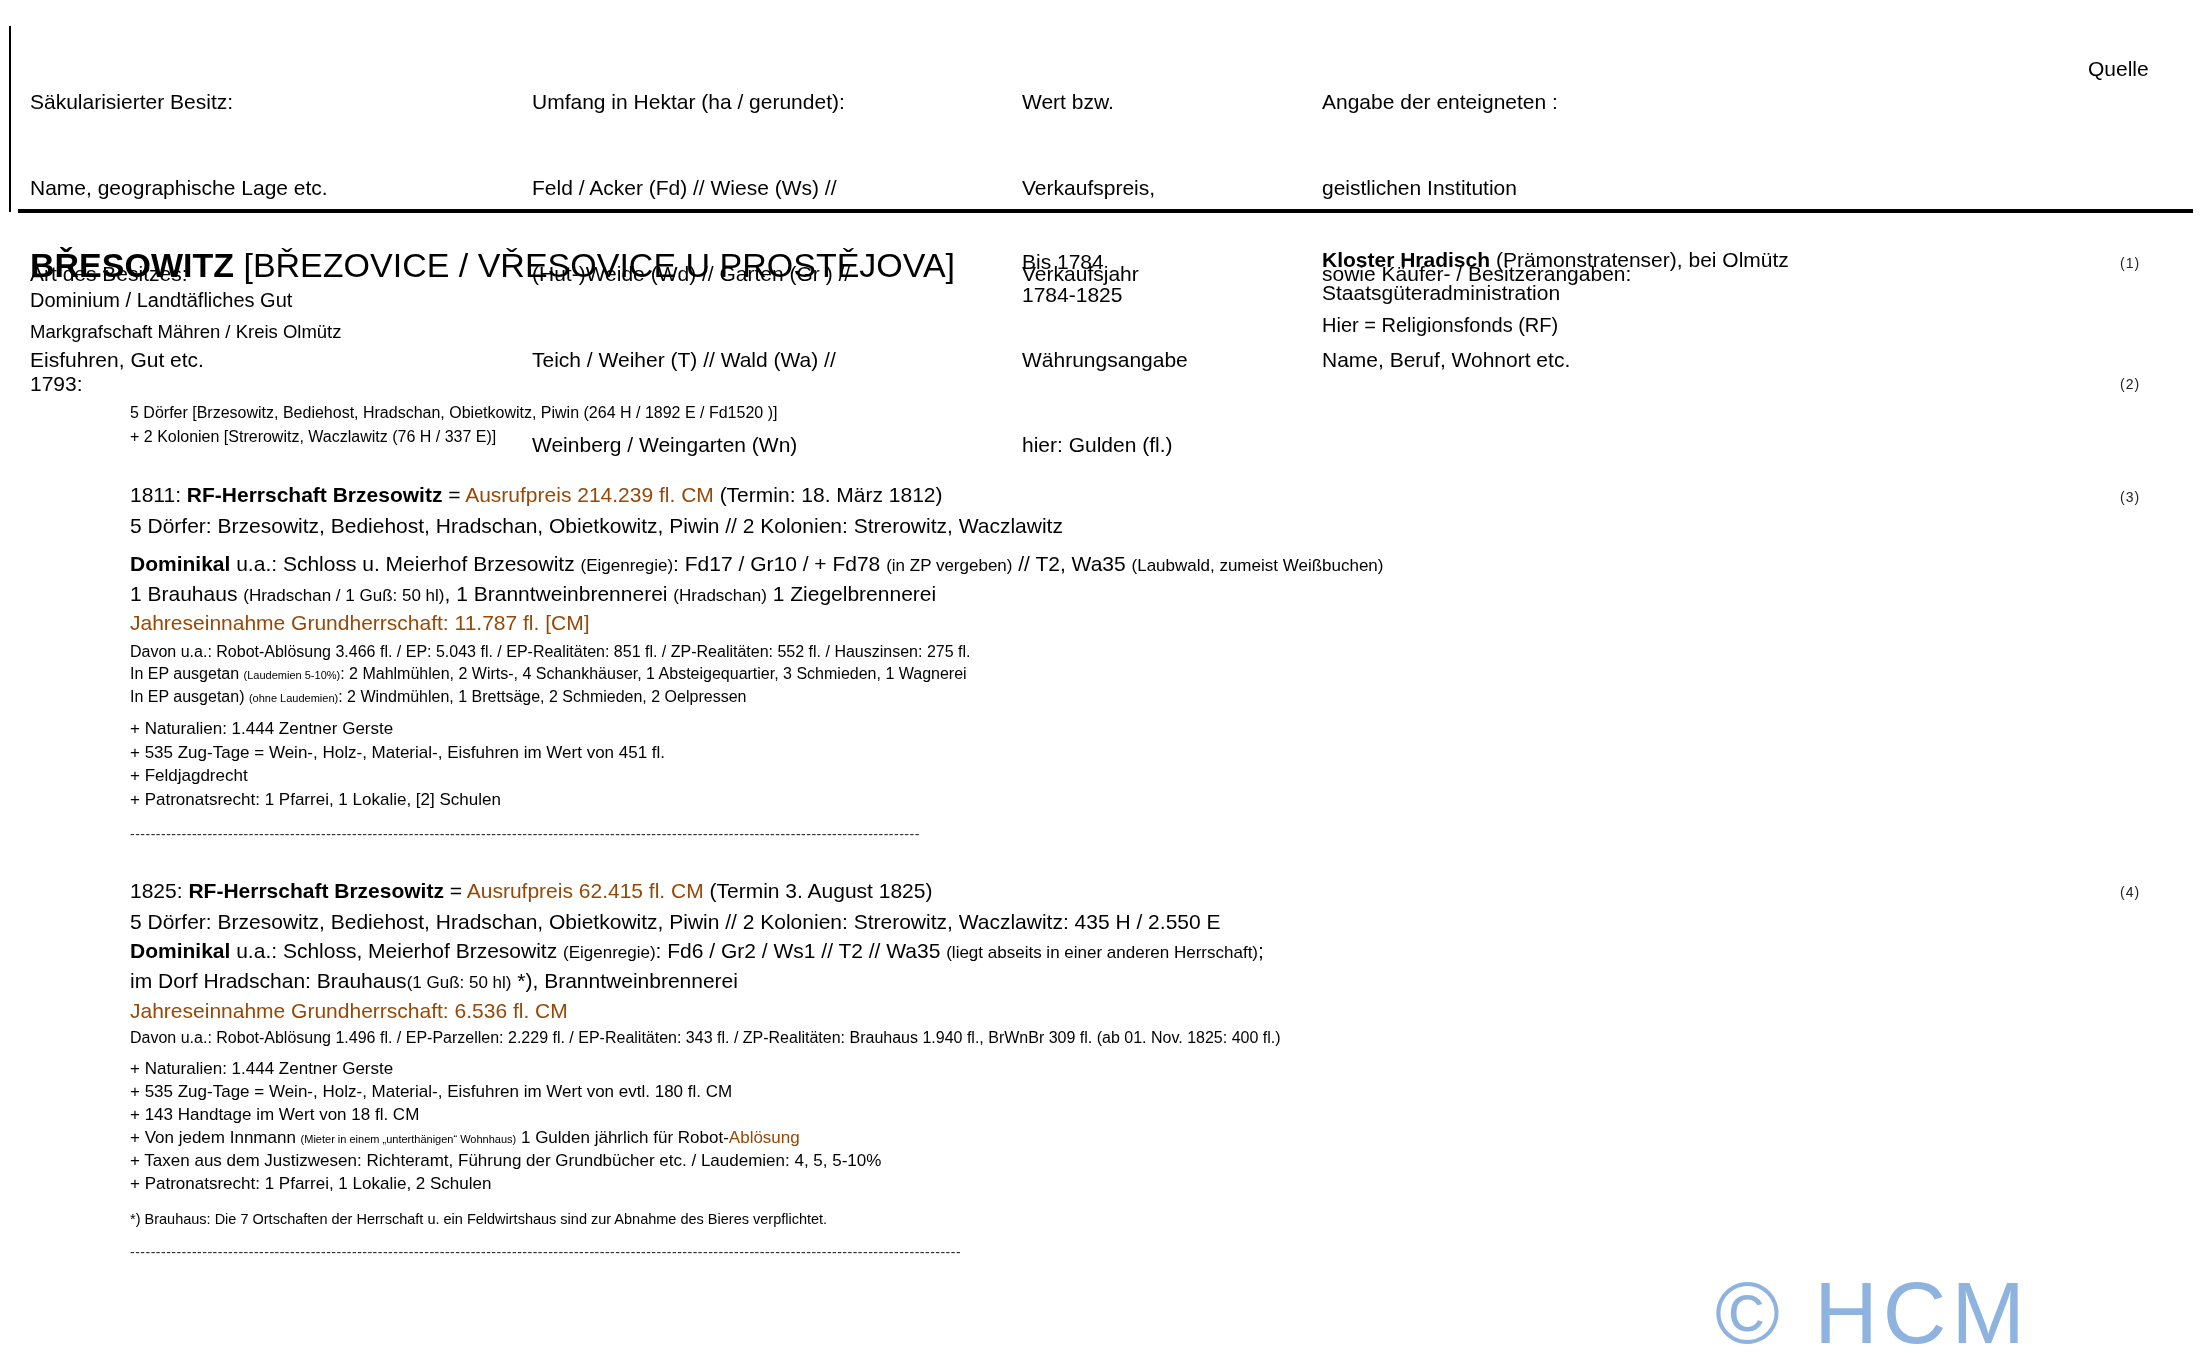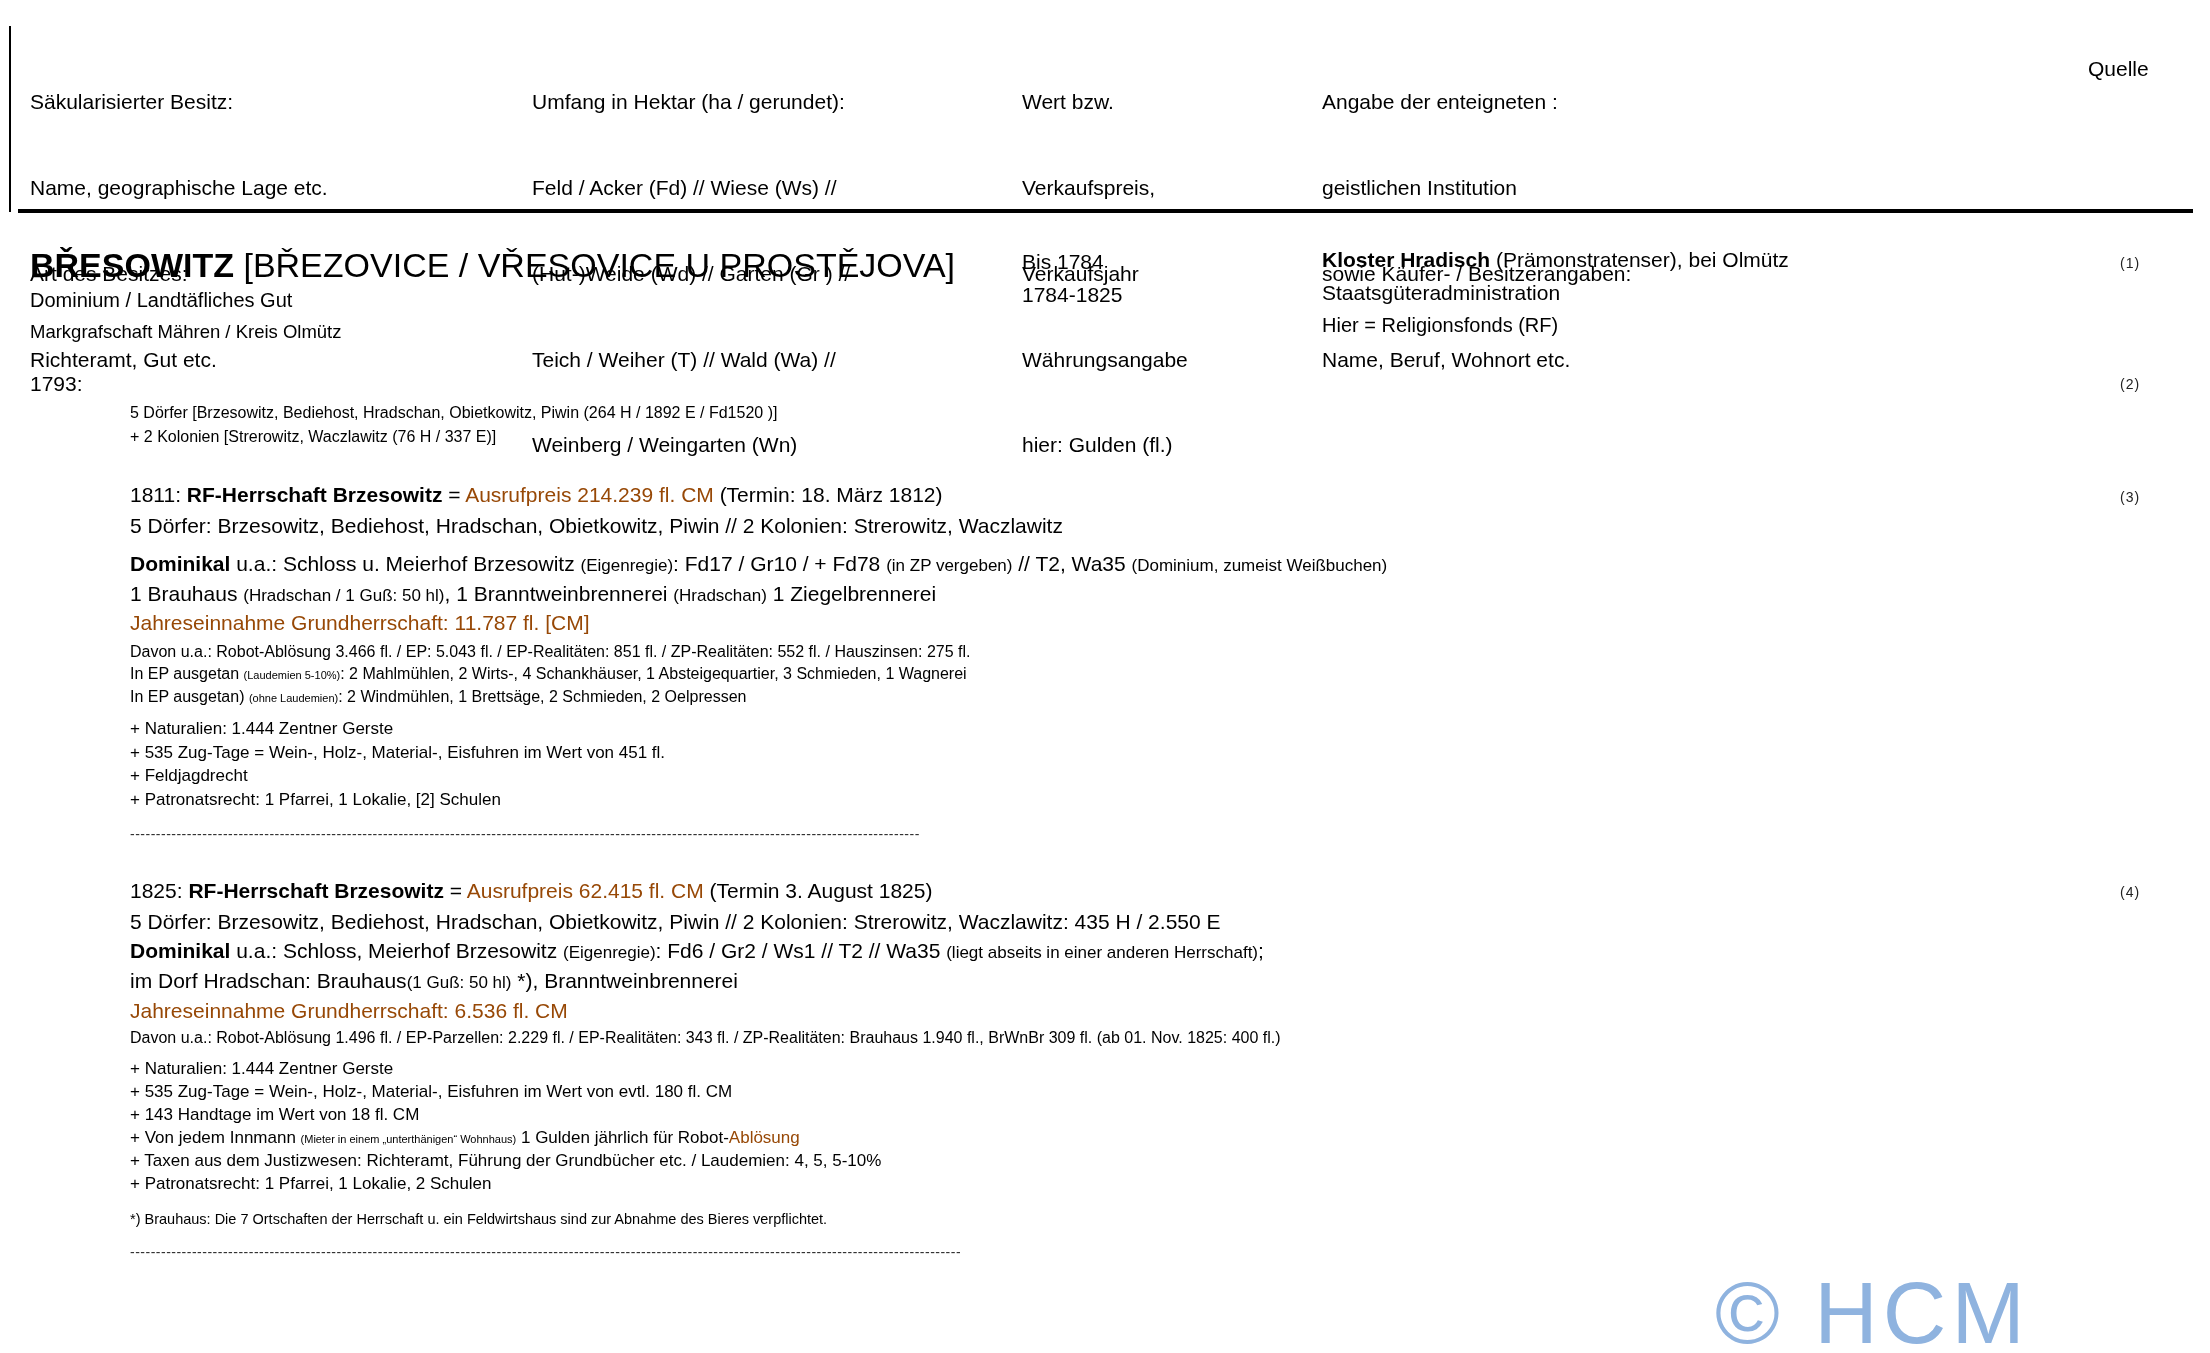--- a/index.html
+++ b/index.html
@@ -41,21 +41,21 @@
 
 <div id="page">
 
   <div class="vrule" style="left:9px;top:26px;width:2px;height:186px;"></div>
   <div class="hrule" style="left:18px;top:209px;width:2175px;height:4px;"></div>
 
   <div class="line hdr" style="left:30px;top:31px;">
     <div>Säkularisierter Besitz:</div>
     <div>Name, geographische Lage etc.</div>
     <div>Art des Besitzes:</div>
-    <div>Richteramt, Gut etc.</div>
+    <div>Eisfuhren, Gut etc.</div>
   </div>
   <div class="line hdr" style="left:532px;top:31px;">
     <div>Umfang in Hektar (ha / gerundet):</div>
     <div>Feld / Acker (Fd) // Wiese (Ws) //</div>
     <div>(Hut-)Weide (Wd) // Garten (Gr ) //</div>
     <div>Teich / Weiher (T) // Wald (Wa) //</div>
     <div>Weinberg / Weingarten (Wn)</div>
   </div>
   <div class="line hdr" style="left:1022px;top:31px;">
     <div>Wert bzw.</div>
@@ -86,21 +86,21 @@
 
   <div class="line t21" style="left:30px;top:372px;">1793:</div>
   <div class="line t16" style="left:130px;top:404px;">5 Dörfer [Brzesowitz, Bediehost, Hradschan, Obietkowitz, Piwin (264 H / 1892 E / Fd1520 )]</div>
   <div class="line t16" style="left:130px;top:428px;">+ 2 Kolonien [Strerowitz, Waczlawitz (76 H / 337 E)]</div>
   <div class="line ref" style="left:2120px;top:376px;">(2)</div>
 
   <div class="line t21" style="left:130px;top:483px;"><span>1811: </span><span class="bold">RF-Herrschaft Brzesowitz</span><span> = </span><span class="brown">Ausrufpreis 214.239 fl. CM</span><span> (Termin: 18. März 1812)</span></div>
   <div class="line t21" style="left:130px;top:514px;">5 Dörfer: Brzesowitz, Bediehost, Hradschan, Obietkowitz, Piwin // 2 Kolonien: Strerowitz, Waczlawitz</div>
   <div class="line ref" style="left:2120px;top:489px;">(3)</div>
 
-  <div class="line t21" style="left:130px;top:552px;"><span class="bold">Dominikal</span><span> u.a.: Schloss u. Meierhof Brzesowitz </span><span class="sm">(Eigenregie)</span><span>: Fd17 / Gr10 / + Fd78 </span><span class="sm">(in ZP vergeben)</span><span> // T2, Wa35 </span><span class="sm">(Dominium, zumeist Weißbuchen)</span></div>
+  <div class="line t21" style="left:130px;top:552px;"><span class="bold">Dominikal</span><span> u.a.: Schloss u. Meierhof Brzesowitz </span><span class="sm">(Eigenregie)</span><span>: Fd17 / Gr10 / + Fd78 </span><span class="sm">(in ZP vergeben)</span><span> // T2, Wa35 </span><span class="sm">(Laubwald, zumeist Weißbuchen)</span></div>
   <div class="line t21" style="left:130px;top:582px;"><span>1 Brauhaus </span><span class="sm">(Hradschan / 1 Guß: 50 hl)</span><span>, 1 Branntweinbrennerei </span><span class="sm">(Hradschan)</span><span> 1 Ziegelbrennerei</span></div>
   <div class="line t21 brown" style="left:130px;top:611px;">Jahreseinnahme Grundherrschaft: 11.787 fl. [CM]</div>
 
   <div class="line t16" style="left:130px;top:643px;">Davon u.a.: Robot-Ablösung 3.466 fl. / EP: 5.043 fl. / EP-Realitäten: 851 fl. / ZP-Realitäten: 552 fl. / Hauszinsen: 275 fl.</div>
   <div class="line t16" style="left:130px;top:665px;"><span>In EP ausgetan </span><span class="tiny">(Laudemien 5-10%)</span><span>: 2 Mahlmühlen, 2 Wirts-, 4 Schankhäuser, 1 Absteigequartier, 3 Schmieden, 1 Wagnerei</span></div>
   <div class="line t16" style="left:130px;top:688px;"><span>In EP ausgetan) </span><span class="tiny">(ohne Laudemien)</span><span>: 2 Windmühlen, 1 Brettsäge, 2 Schmieden, 2 Oelpressen</span></div>
 
   <div class="line t17" style="left:130px;top:719px;">+ Naturalien: 1.444 Zentner Gerste</div>
   <div class="line t17" style="left:130px;top:743px;">+ 535 Zug-Tage = Wein-, Holz-, Material-, Eisfuhren im Wert von 451 fl.</div>
   <div class="line t17" style="left:130px;top:766px;">+ Feldjagdrecht</div>

